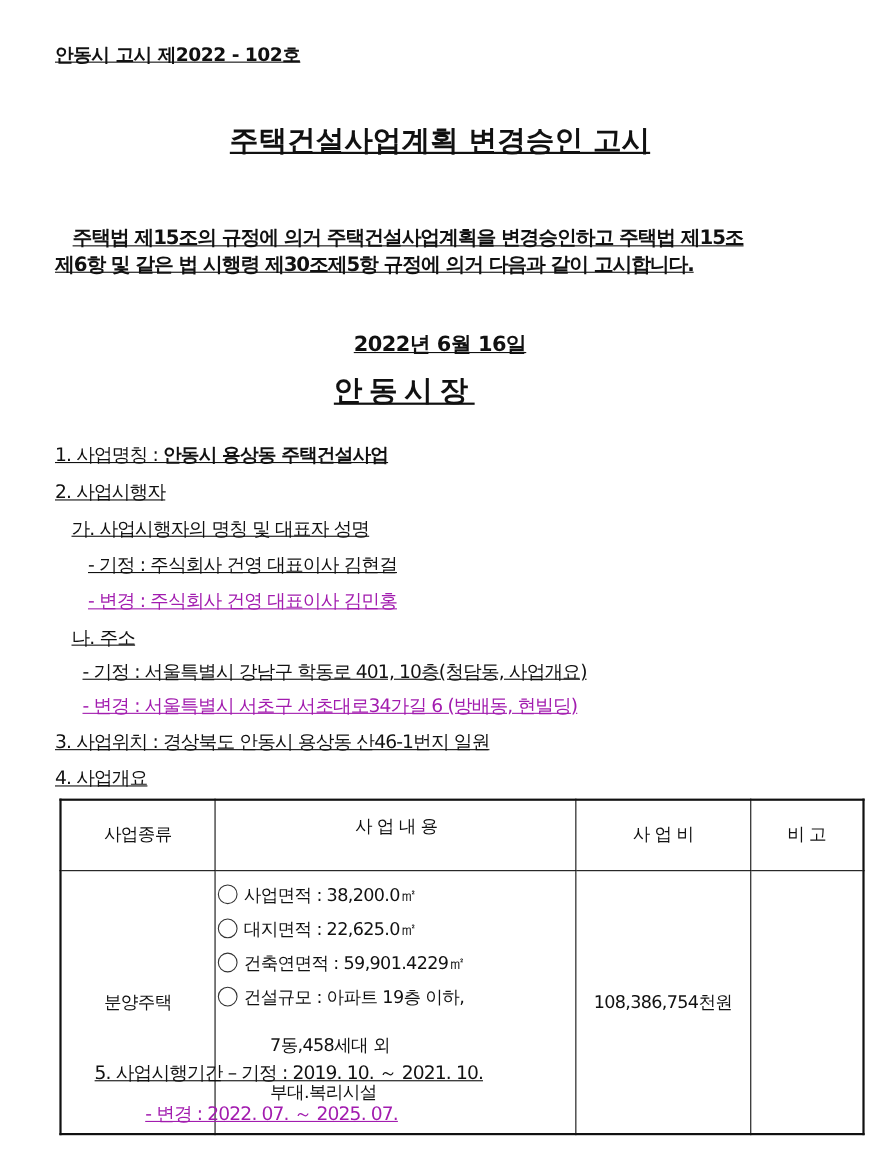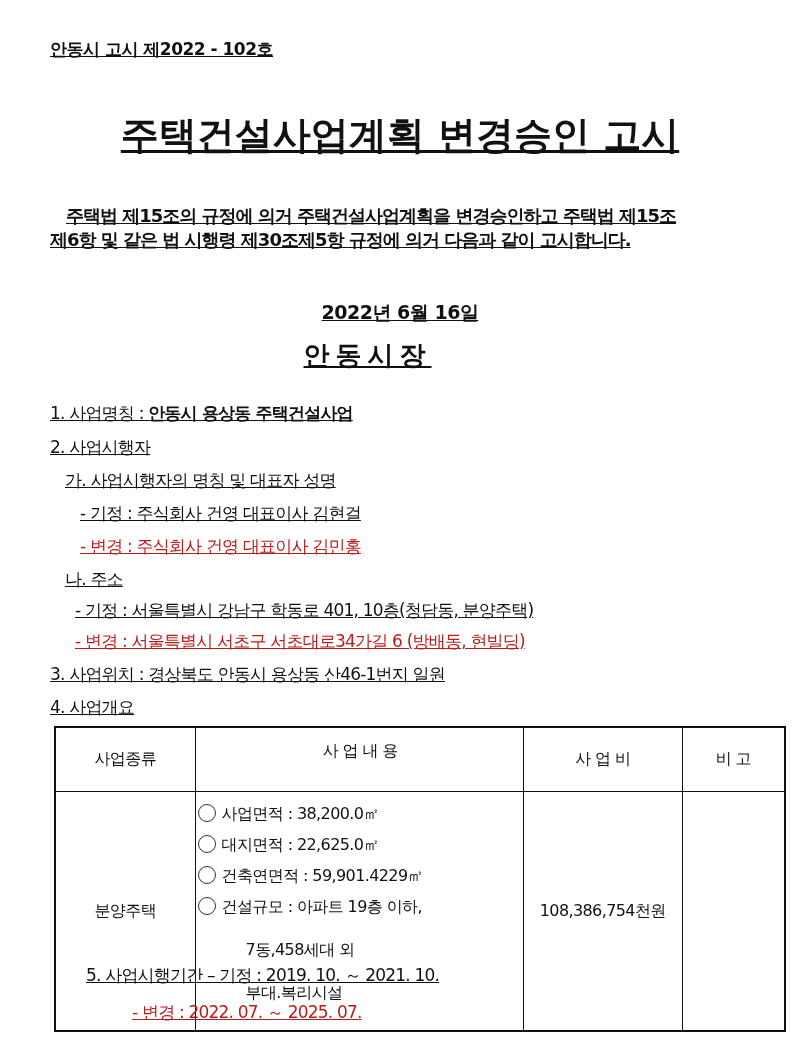--- a/index.html
+++ b/index.html
@@ -1,27 +1,27 @@
 <!DOCTYPE html>
 <html><head>
 <meta charset="utf-8">
 <style>
   html, body { margin:0; padding:0; background:#ffffff; }
   body { width:800px; height:1062px; position:relative; overflow:hidden;
          font-family:"DejaVu Sans","Liberation Sans",sans-serif; color:#111; }
   .abs { position:absolute; white-space:nowrap;text-decoration:underline; }
   .notice-no { left:50px; top:38px; font-size:17px; font-weight:bold; letter-spacing:-0.5px; }
-  .title { left:0; width:800px; text-align:center; top:110px; font-size:38px; font-weight:bold; letter-spacing:0px; }
+  .title { left:0; width:800px; text-align:center; top:110px; font-size:26px; font-weight:bold; letter-spacing:0px; }
   .intro { font-size:18px; font-weight:bold; letter-spacing:-1px; }
   .intro1 { left:66px; top:204px; }
   .intro2 { left:50px; top:228px; }
   .date { left:0; width:800px; text-align:center; top:300px; font-size:19px; font-weight:bold; letter-spacing:-0.5px; }
   .mayor { left:0; width:735px; text-align:center; top:338px; font-size:26px; font-weight:bold; letter-spacing:6px; }
   .item { font-size:17px; letter-spacing:-0.8px; }
-  .red { color:#b91c1c; }
+  .red { color:#a21caf; }
   .bold { font-weight:bold; }
   table.overview { position:absolute; left:54px; top:726px; width:732px; border-collapse:collapse;
                    border:2px solid #111; font-size:16px; letter-spacing:-0.6px; }
   table.overview th, table.overview td { border:1px solid #111; }
   table.overview th { font-weight:normal; height:35px; text-align:center; }
   table.overview td { vertical-align:middle; }
   .c1 { width:136px; text-align:center;border-radius:22px; }
   .c2 { width:324px; text-align:left; padding:6px 0 22px 2px; }
   .c3 { width:155px; text-align:center; }
   .c4 { width:99px; }
@@ -47,21 +47,21 @@
   <span>1. 사업명칭 : </span><span class="bold">안동시 용상동 주택건설사업</span>
 </div>
 
 <div class="abs item" style="left:50px; top:436px;">2. 사업시행자</div>
 
 <div class="abs item" style="left:65px; top:469px;">가. 사업시행자의 명칭 및 대표자 성명</div>
 <div class="abs item" style="left:80px; top:502px;">- 기정 : 주식회사 건영 대표이사 김현걸</div>
 <div class="abs item red" style="left:80px; top:535px;">- 변경 : 주식회사 건영 대표이사 김민홍</div>
 
 <div class="abs item" style="left:65px; top:568px;">나. 주소</div>
-<div class="abs item" style="left:75px; top:599px;">- 기정 : 서울특별시 강남구 학동로 401, 10층(청담동, 분양주택)</div>
+<div class="abs item" style="left:75px; top:599px;">- 기정 : 서울특별시 강남구 학동로 401, 10층(청담동, 사업개요)</div>
 <div class="abs item red" style="left:75px; top:630px;">- 변경 : 서울특별시 서초구 서초대로34가길 6 (방배동, 현빌딩)</div>
 
 <div class="abs item" style="left:50px; top:663px;">3. 사업위치 : 경상북도 안동시 용상동 산46-1번지 일원</div>
 
 <div class="abs item" style="left:50px; top:696px;">4. 사업개요</div>
 
 <table class="overview">
   <thead>
     <tr>
       <th class="c1">사업종류</th>

